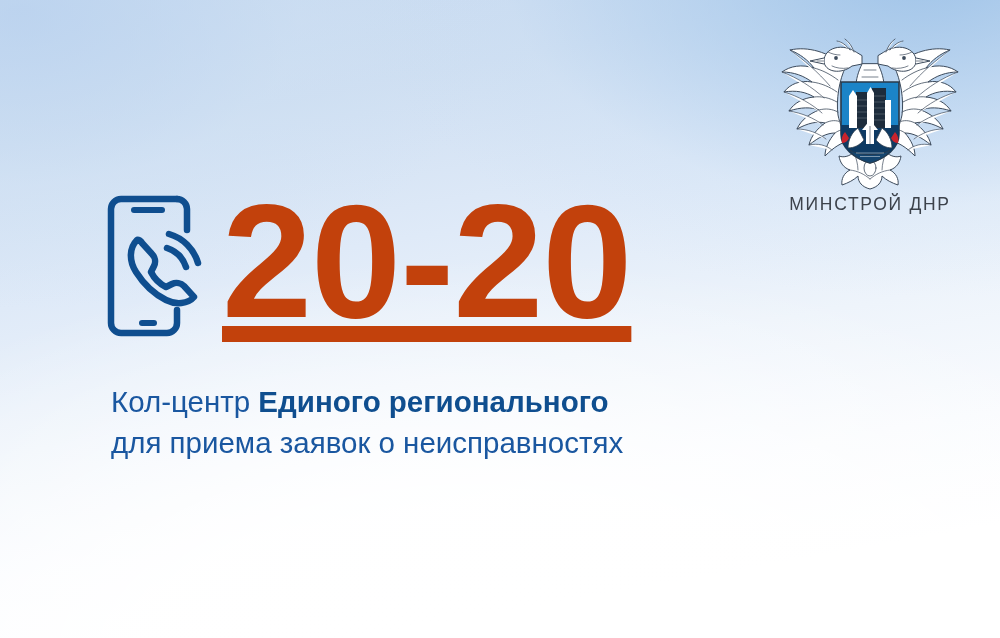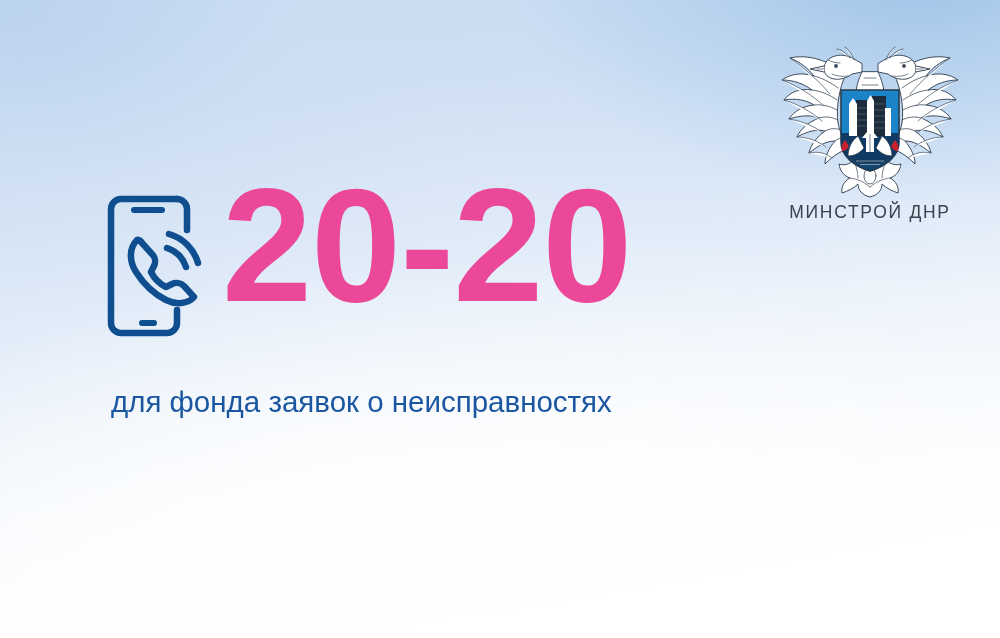--- a/index.html
+++ b/index.html
@@ -52,21 +52,21 @@
                 rgba(255,255,255,1) 0%,
                 rgba(255,255,255,0.92) 38%,
                 rgba(255,255,255,0.35) 68%,
                 rgba(255,255,255,0) 88%);
   }
 
   
   .emblem-block {
     position: absolute;
     left: 770px;
-    top: 30px;
+    top: 22px;
     width: 200px;
     text-align: center;
   }
   .emblem-art { width: 200px; height: 168px; display: block; }
   .emblem-caption {
     margin-top: 4px;
     font-size: 17.5px;
     font-weight: 400;
     letter-spacing: 1.7px;
     color: #3c424b;
@@ -79,28 +79,29 @@
     left: 104px;
     top: 186px;
     width: 104px;
     height: 156px;
   }
 
   
   .bignum {
     position: absolute;
     left: 222px;
-    top: 164px;
+    top: 180px;
     font-size: 162px;
     line-height: 162px;
     font-weight: 700;
-    color: #ec4899;
+    color: #c2410c;
     letter-spacing: -1px;
     white-space: nowrap;
     font-family: "Liberation Sans", "DejaVu Sans", sans-serif;
+    text-decoration: underline;
   }
 
   
   .caption-block {
     position: absolute;
     left: 111px;
     top: 381px;
     width: 700px;
     color: #15509a;
     font-size: 29.5px;
@@ -273,16 +274,17 @@
                C52 76 51 71 48 68 L38 57 C37 55 34 53 33 54 Z"></path>
 
       <path d="M65 48 C79 52 90 63 94 77"></path>
       <path d="M63 62 C72 65 79 72 82 81"></path>
     </g>
   </svg>
 
   <div class="bignum">20-20</div>
 
   <div class="caption-block">
-    <span class="caption-line cap-regular">для фонда заявок о неисправностях</span>
+    <span class="caption-line"><span class="cap-regular">Кол-центр </span><span class="cap-bold">Единого регионального</span></span>
+    <span class="caption-line cap-regular">для приема заявок о неисправностях</span>
   </div>
 
 </div>
 
 </body></html>

